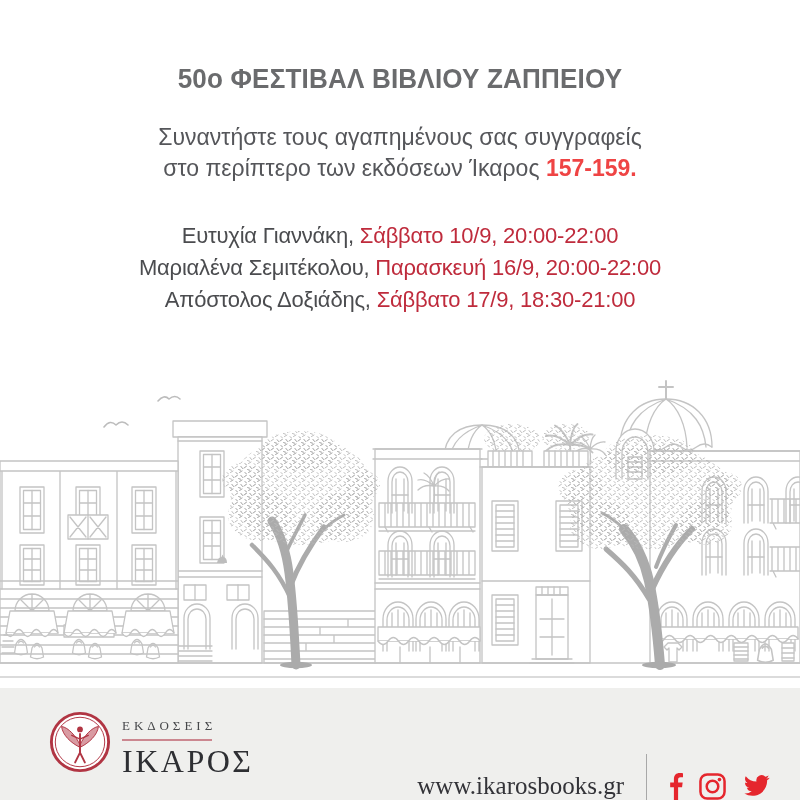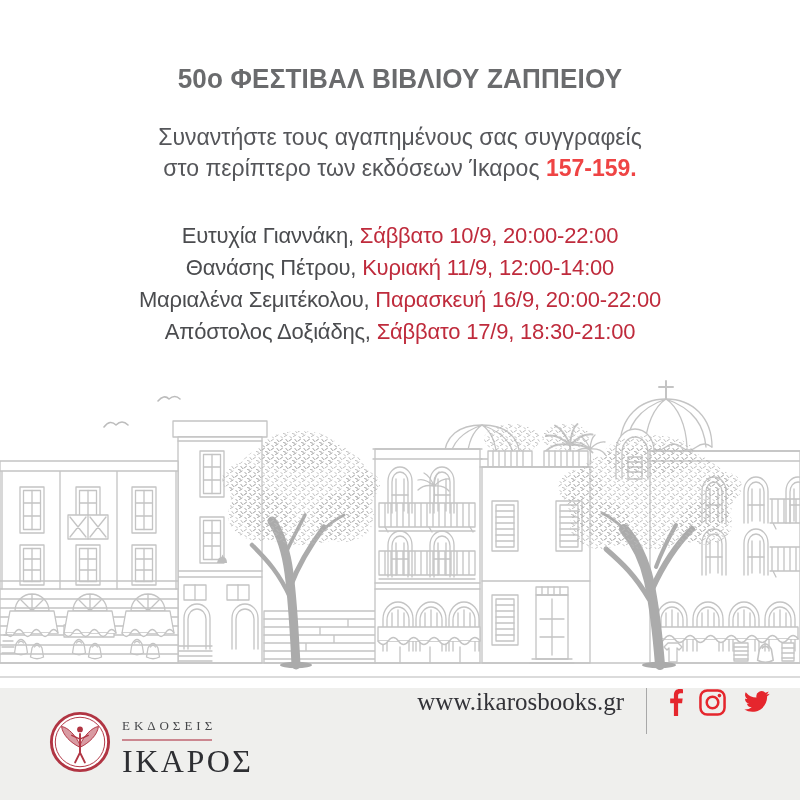--- a/index.html
+++ b/index.html
@@ -14,40 +14,39 @@
   .schedule{margin-top:36px;font-size:22px;line-height:32px;letter-spacing:-.2px;}
   .author{color:#4b4c4f;white-space:pre-wrap;}
   .slot{color:#bf2b3c;}
   .illustration{position:absolute;top:375px;left:0;}
   .footer{position:absolute;top:688px;left:0;width:800px;height:112px;background:#efefed;}
   .stamp{position:absolute;left:48px;top:22px;}
   .wordmark{position:absolute;left:122px;top:30px;font-family:"Liberation Serif",serif;}
   .pub-label{display:block;font-size:13px;letter-spacing:4px;color:#46474a;}
   .pub-rule{width:90px;height:2px;background:#cb8790;margin:5px 0 4px 0;}
   .pub-name{display:block;font-size:32px;letter-spacing:2.5px;color:#2e2f33;line-height:1;}
-  .footer-right{position:absolute;right:30px;top:0;height:100%;display:flex;align-items:flex-start;margin-left:29px;}
+  .footer-right{position:absolute;right:30px;top:0;height:100%;display:flex;align-items:flex-end;margin-left:29px;}
   .website{font-family:"Liberation Serif",serif;font-size:25px;color:#333338;}
   .divider{width:1px;height:46px;background:#a8a8a8;margin:0 22px;}
   .social{display:flex;align-items:center;gap:16px;}
   .social svg{display:block;}
 </style>
 </head>
 <body>
 
 <div class="poster">
 
   <div class="content">
     <h1 class="title">50ο ΦΕΣΤΙΒΑΛ ΒΙΒΛΙΟΥ ΖΑΠΠΕΙΟΥ</h1>
     <p class="subtitle">
       <span>Συναντήστε τους αγαπημένους σας συγγραφείς</span><br>
       <span>στο περίπτερο των εκδόσεων Ίκαρος </span><b>157-159.</b>
     </p>
     <div class="schedule">
       <div><span class="author">Ευτυχία Γιαννάκη, </span><span class="slot">Σάββατο 10/9, 20:00-22:00</span></div>
-      <div><span class="author">Θανάσης Πέτρου, </span><span class="slot">Κυριακή 11/9, 12:00-14:00</span></div>
       <div><span class="author">Μαριαλένα Σεμιτέκολου, </span><span class="slot">Παρασκευή 16/9, 20:00-22:00</span></div>
       <div><span class="author">Απόστολος Δοξιάδης, </span><span class="slot">Σάββατο 17/9, 18:30-21:00</span></div>
     </div>
   </div>
 
   <svg class="illustration" width="800" height="313" viewBox="0 0 800 313">
     <defs>
       <pattern id="leaf" width="9" height="9" patternUnits="userSpaceOnUse">
         <g stroke="#b5b5b5" stroke-width=".9" fill="none" stroke-linecap="round">
           <path d="M1 3 L3.5 1.2 M5.5 7.5 L8 6 M2 7.5 L3.5 9 M7 1.5 L8.5 3.5 M4.5 4.5 L6.5 5.2"></path>

